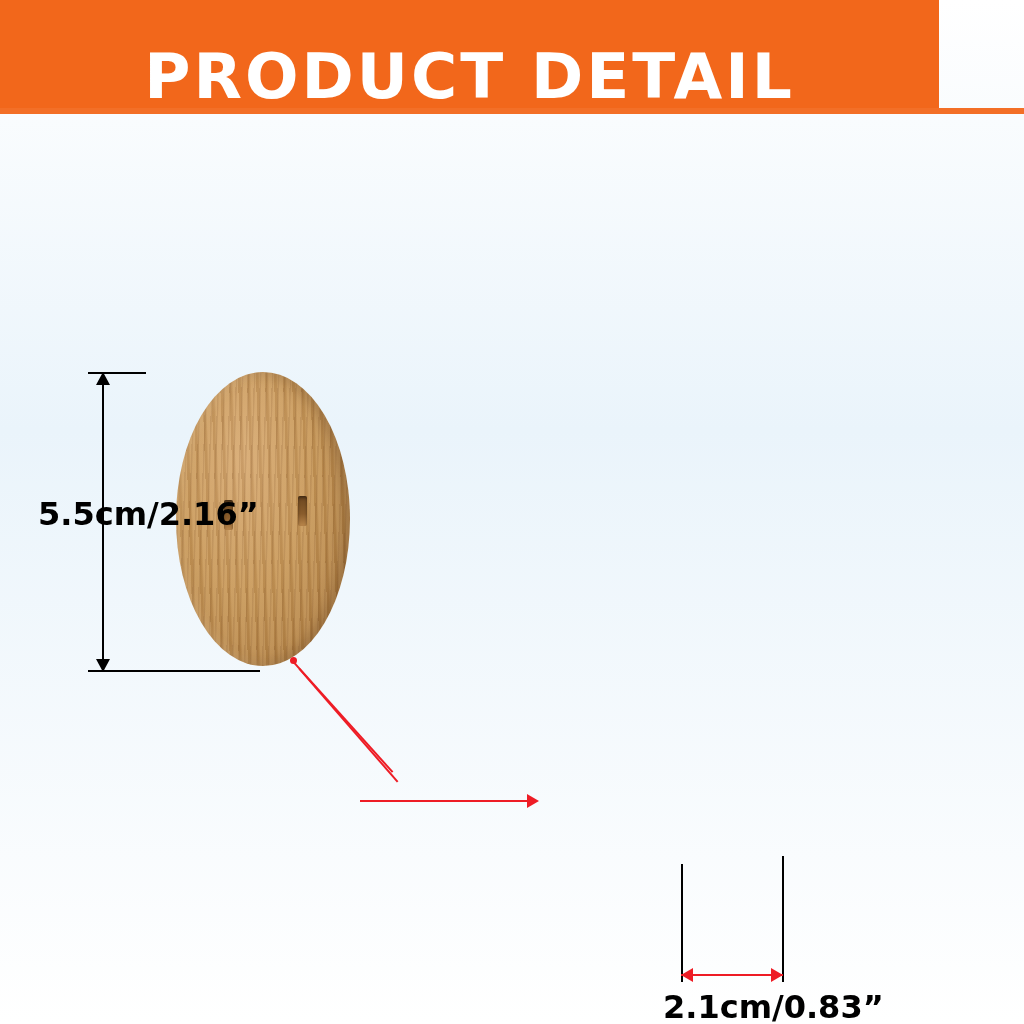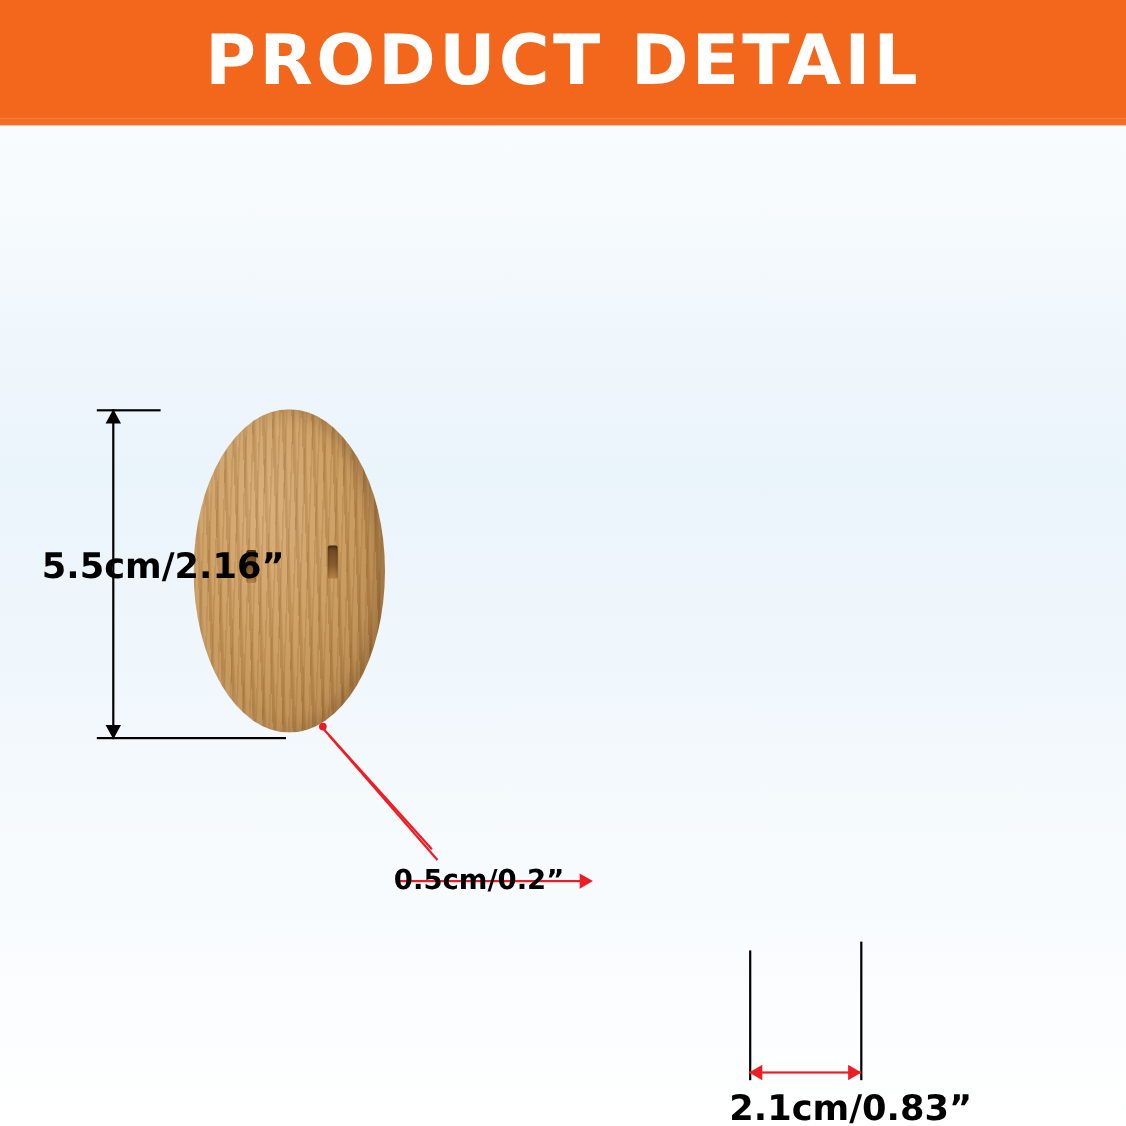--- a/index.html
+++ b/index.html
@@ -18,25 +18,25 @@
     width: 1024px;
     height: 1024px;
     background: linear-gradient(180deg, #ffffff 0%, #eaf4fb 42%, #ffffff 100%);
     overflow: hidden;
   }
   
   .header-band {
     position: absolute;
     left: 0;
     top: 0;
-    width: 1024px;
+    width: 939px;
     height: 108px;
     background: #f2671b;
     display: flex;
-    align-items: center;
+    align-items: flex-end;
     justify-content: center;
   }
   .header-band .title {
     color: #ffffff;
     font-size: 63px;
     font-weight: bold;
     letter-spacing: 3px;
     line-height: 1;
     white-space: nowrap;
     font-family: "DejaVu Sans", sans-serif;
@@ -338,21 +338,20 @@
   <div class="dim-v"></div>
   <div class="arrow up" style="left:96px; top:372px;"></div>
   <div class="arrow down" style="left:96px; top:659px;"></div>
   <div class="dim-label" style="left:38px; top:495px;">5.5cm/2.16”</div>
 
   <div class="red-dot" style="left:290px; top:657px;"></div>
   <div class="red-line" style="left:293px; top:660px; width:150px; transform: rotate(48deg);"></div>
   <div class="red-line" style="left:300px; top:668px; width:150px; transform: rotate(49deg);"></div>
   <div class="red-line" style="left:360px; top:800px; width:175px;"></div>
   <div class="red-arrow-right" style="left:527px; top:794px;"></div>
-  <div class="red-label" style="left:358px; top:785px;">0.5cm/0.2”</div>
 
 
   <div class="tick-v" style="left:681px; top:864px; height:118px;"></div>
   <div class="tick-v" style="left:782px; top:856px; height:126px;"></div>
   <div class="dim-h" style="left:681px; top:974px; width:102px;"></div>
   <div class="red-arrow-left" style="left:681px; top:968px;"></div>
   <div class="red-arrow-right" style="left:771px; top:968px;"></div>
   <div class="dim-label" style="left:663px; top:988px;">2.1cm/0.83”</div>
 
 </div>

